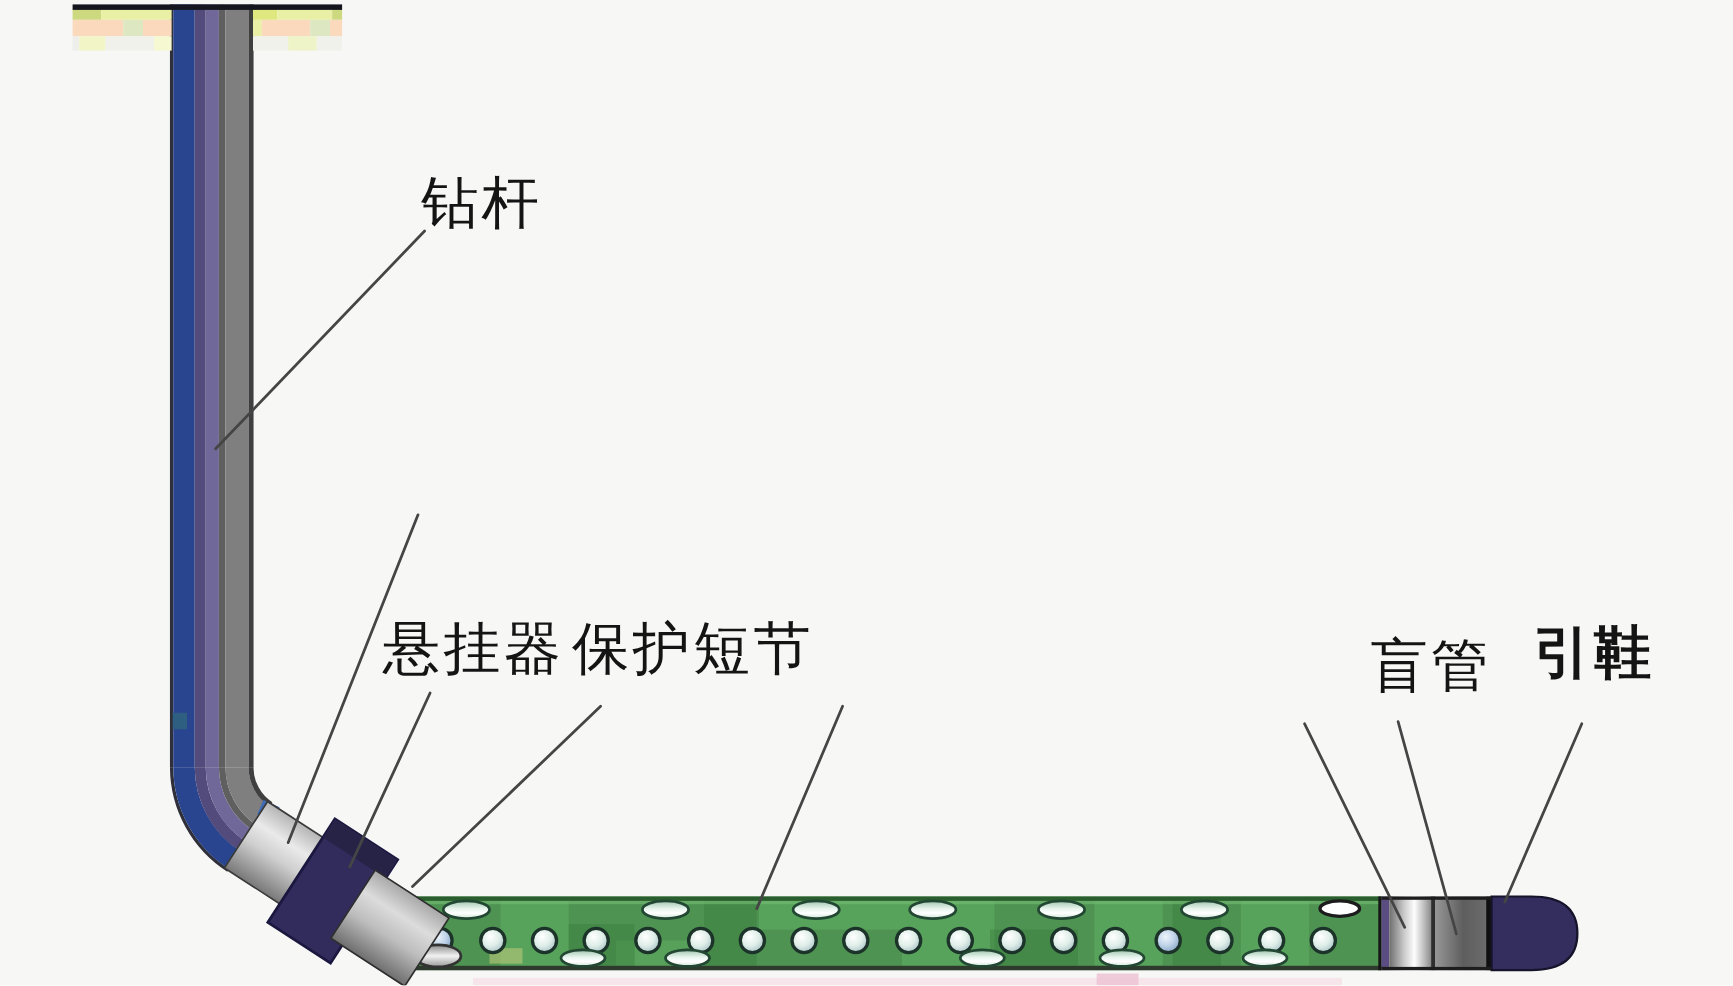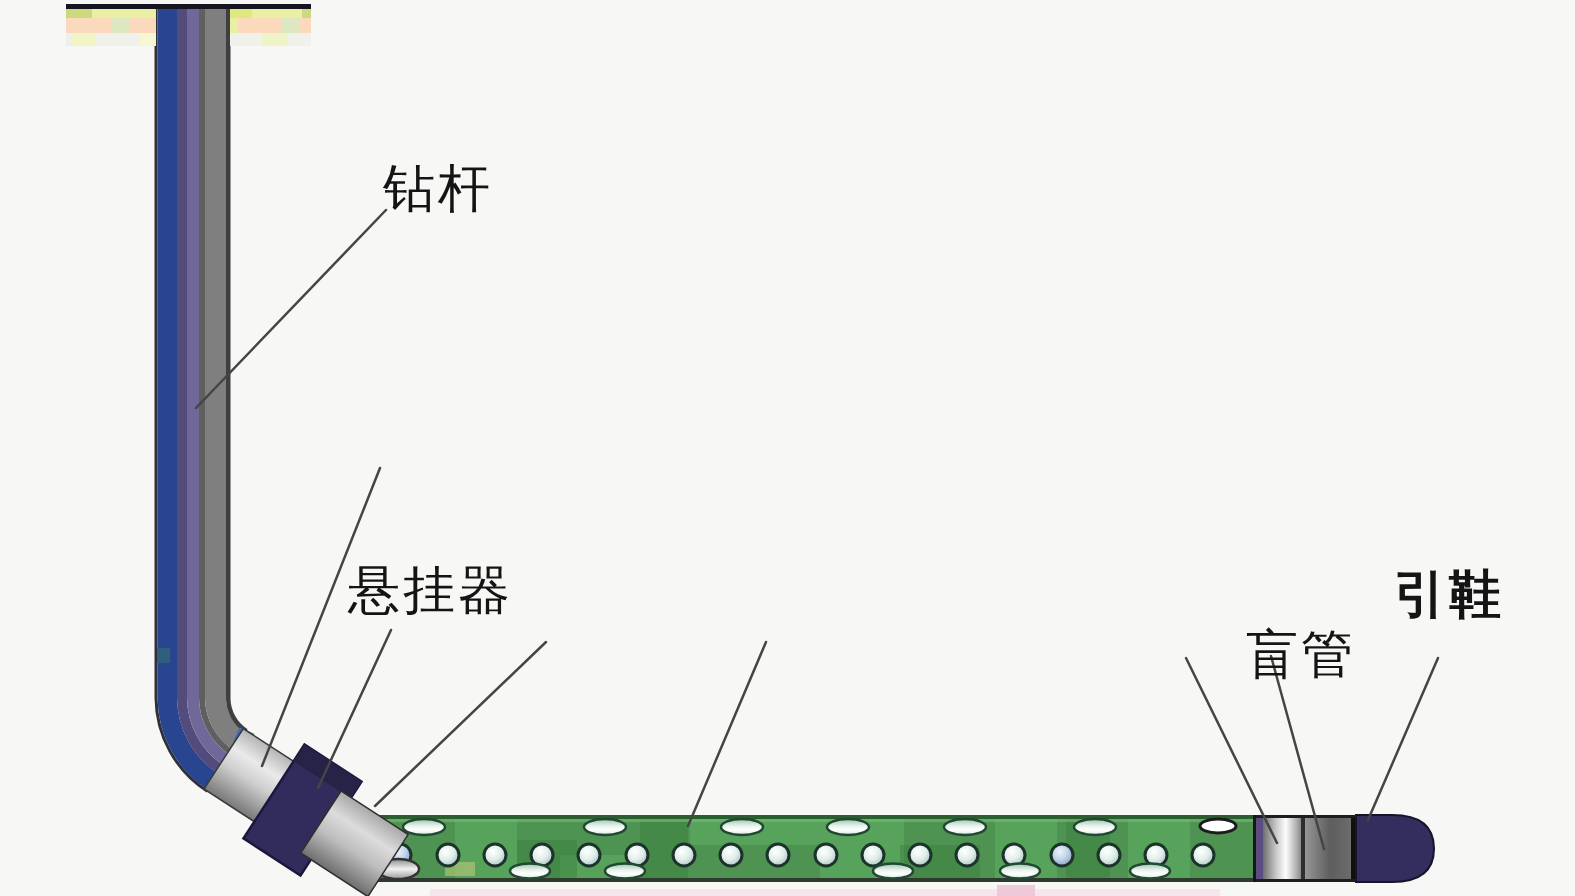--- a/index.html
+++ b/index.html
@@ -206,17 +206,18 @@
     <line x1="380" y1="468" x2="262" y2="766"></line>
     <line x1="391" y1="630" x2="318" y2="788"></line>
     <line x1="546" y1="642" x2="375" y2="806"></line>
     <line x1="766" y1="642" x2="688" y2="826"></line>
     <line x1="1186" y1="658" x2="1277" y2="843"></line>
     <line x1="1271" y1="656" x2="1324" y2="849"></line>
     <line x1="1438" y1="658" x2="1368" y2="820"></line>
   </g>
 </svg>
 
-  <div class="label" style="left:383px;top:162px;">钻杆</div>
+  <div class="label" style="left:383px;top:162px;font-family:Liberation Mono, monospace;">钻杆</div>
   <div class="label" style="left:348px;top:564px;">悬挂器</div>
-  <div class="label" style="left:1246px;top:580px;margin-top:48px;">盲管</div>
+  <div class="label" style="left:520px;top:564px;">保护短节</div>
+  <div class="label" style="left:1246px;top:580px;">盲管</div>
   <div class="label" style="left:1394px;top:568px;font-weight:bold;">引鞋</div>
 </div>
 
 </body></html>

